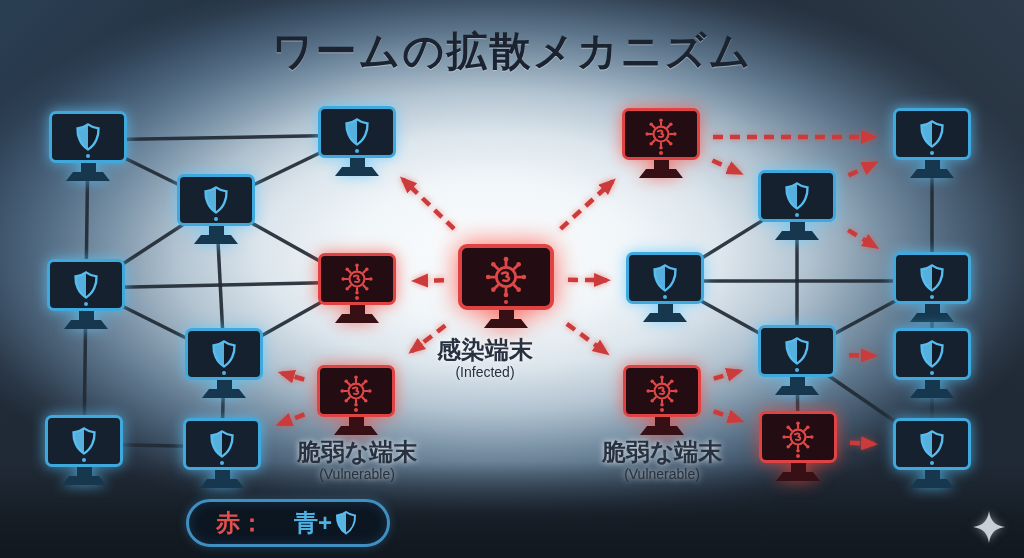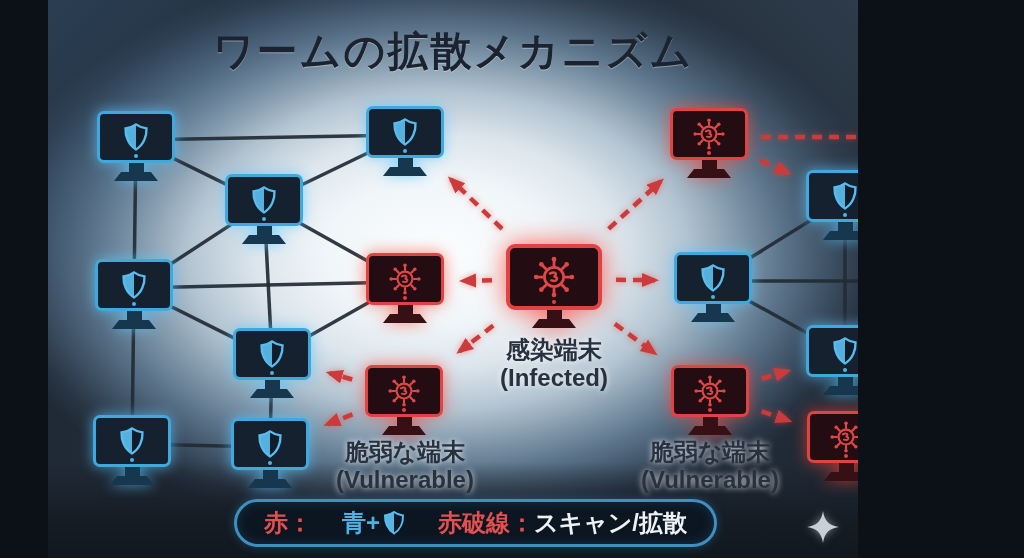--- a/index.html
+++ b/index.html
@@ -1,26 +1,25 @@
 <!DOCTYPE html>
 <html><head>
 <meta charset="utf-8">
 <style>
   html,body{margin:0;padding:0;background:#0c1117;}
   .stage{
-    position:relative;width:810px;height:558px;overflow:hidden;
+    position:relative;width:1024px;height:558px;overflow:hidden;
     font-family:"Liberation Sans","DejaVu Sans",sans-serif;
     background:
       linear-gradient(to top, rgba(17,23,30,.97) 0px, rgba(20,27,35,.9) 40px, rgba(22,29,38,.5) 66px, rgba(22,29,38,0) 96px),
       linear-gradient(135deg, rgba(58,94,128,.4), rgba(58,94,128,0) 28%),
       linear-gradient(225deg, rgba(72,92,112,.35), rgba(72,92,112,0) 26%),
       radial-gradient(ellipse 56% 52% at 48% 45%,
         #fbfdfe 0%, #f1f6f9 24%, #dde6ed 40%, #b3c4d1 55%,
         #849bae 66%, #5a7288 77%, #3c4f63 87%, #2a3645 94%, #202a36 100%);
-    margin-left: 48px;
   }
   .title{
     position:absolute;top:24px;left:0;width:100%;text-align:center;
     font-size:41px;font-weight:800;color:#1b2330;letter-spacing:2px;
     text-shadow:0 1px 0 rgba(255,255,255,.35);
   }
   svg.net{position:absolute;left:0;top:0;}
   .link-line{stroke:#222b35;stroke-width:3.5;opacity:.92;}
   .scan-group{filter:drop-shadow(0 0 3px rgba(235,70,55,.55));}
   .scan-line{stroke:#cc3b3b;stroke-width:4.5;stroke-dasharray:10 7;}
@@ -47,21 +46,21 @@
   .node.vulnerable .neck,.node.vulnerable .base{background:#361014;}
   .node.primary{filter:drop-shadow(0 0 13px rgba(255,64,48,.8));}
   .node.primary .screen{width:88px;height:58px;border-width:4px;border-radius:9px;}
   
   .nodelabel{
     position:absolute;transform:translateX(-50%);text-align:center;
     color:#27313f;font-weight:700;line-height:1.15;
     text-shadow:0 0 6px rgba(255,255,255,.85);white-space:nowrap;
   }
   .nodelabel .jp{font-size:24px;}
-  .nodelabel .en{font-size:24px;font-weight:700;}
+  .nodelabel .en{font-size:14px;font-weight:400;}
   
   .legend{
     position:absolute;left:186px;top:499px;height:48px;box-sizing:border-box;
     display:flex;align-items:center;gap:30px;padding:0 27px;white-space:nowrap;
     background:rgba(12,21,33,.93);border:3px solid #3f8fc0;border-radius:27px;
     font-size:24px;font-weight:700;color:#eef2f6;
     box-shadow:0 0 10px rgba(60,150,210,.35), inset 0 0 12px rgba(40,90,130,.4);
   }
   .legend .item{display:flex;align-items:center;}
   .legend .k-red{color:#e25050;}
@@ -457,21 +456,21 @@
             <path d="M12,2 C15,4.2 18.5,5.2 21,5.4 C21.3,12 18.6,19.5 12,23.5 C5.4,19.5 2.7,12 3,5.4 C5.5,5.2 9,4.2 12,2 Z" fill="#101c2a"></path>
             <path d="M12,2 C9,4.2 5.5,5.2 3,5.4 C2.7,12 5.4,19.5 12,23.5 Z" fill="#55b0de"></path>
             <path d="M12,2 C15,4.2 18.5,5.2 21,5.4 C21.3,12 18.6,19.5 12,23.5 C5.4,19.5 2.7,12 3,5.4 C5.5,5.2 9,4.2 12,2 Z" fill="none" stroke="#58bdee" stroke-width="2"></path>
           </svg>
         </div>
         <div class="neck"></div>
         <div class="base"></div>
       </div>
     </div>
 
-  <div class="nodelabel" style="left:506px;top:336px;">
+  <div class="nodelabel" style="left:485px;top:336px;">
     <div class="jp">感染端末</div>
     <div class="en">(Infected)</div>
   </div>
   <div class="nodelabel" style="left:357px;top:438px;">
     <div class="jp">脆弱な端末</div>
     <div class="en">(Vulnerable)</div>
   </div>
   <div class="nodelabel" style="left:662px;top:438px;">
     <div class="jp">脆弱な端末</div>
     <div class="en">(Vulnerable)</div>
@@ -482,23 +481,19 @@
       <span class="k-red">赤：</span>
     </div>
     <div class="item">
       <span class="k-blue">青+</span>
       <svg width="24" height="26" viewBox="0 0 24 26">
         <path d="M12,2 C15,4.2 18.5,5.2 21,5.4 C21.3,12 18.6,19.5 12,23.5 C5.4,19.5 2.7,12 3,5.4 C5.5,5.2 9,4.2 12,2 Z" fill="#0e1824"></path>
         <path d="M12,2 C9,4.2 5.5,5.2 3,5.4 C2.7,12 5.4,19.5 12,23.5 Z" fill="#5ab4e2"></path>
         <path d="M12,2 C15,4.2 18.5,5.2 21,5.4 C21.3,12 18.6,19.5 12,23.5 C5.4,19.5 2.7,12 3,5.4 C5.5,5.2 9,4.2 12,2 Z" fill="none" stroke="#58bdee" stroke-width="2"></path>
       </svg>
     </div>
-    <div class="item">
-      <span class="k-red">赤破線：</span>
-        <span>スキャン/拡散</span>
-    </div>
   </div>
 
   <svg class="sparkle" width="38" height="38" viewBox="-19 -19 38 38">
     <path d="M0,-16 C1.5,-6 6,-1.5 16,0 C6,1.5 1.5,6 0,16 C-1.5,6 -6,1.5 -16,0 C-6,-1.5 -1.5,-6 0,-16 Z" fill="#c9cfd6"></path>
   </svg>
 
 </div>
 
 </body></html>

